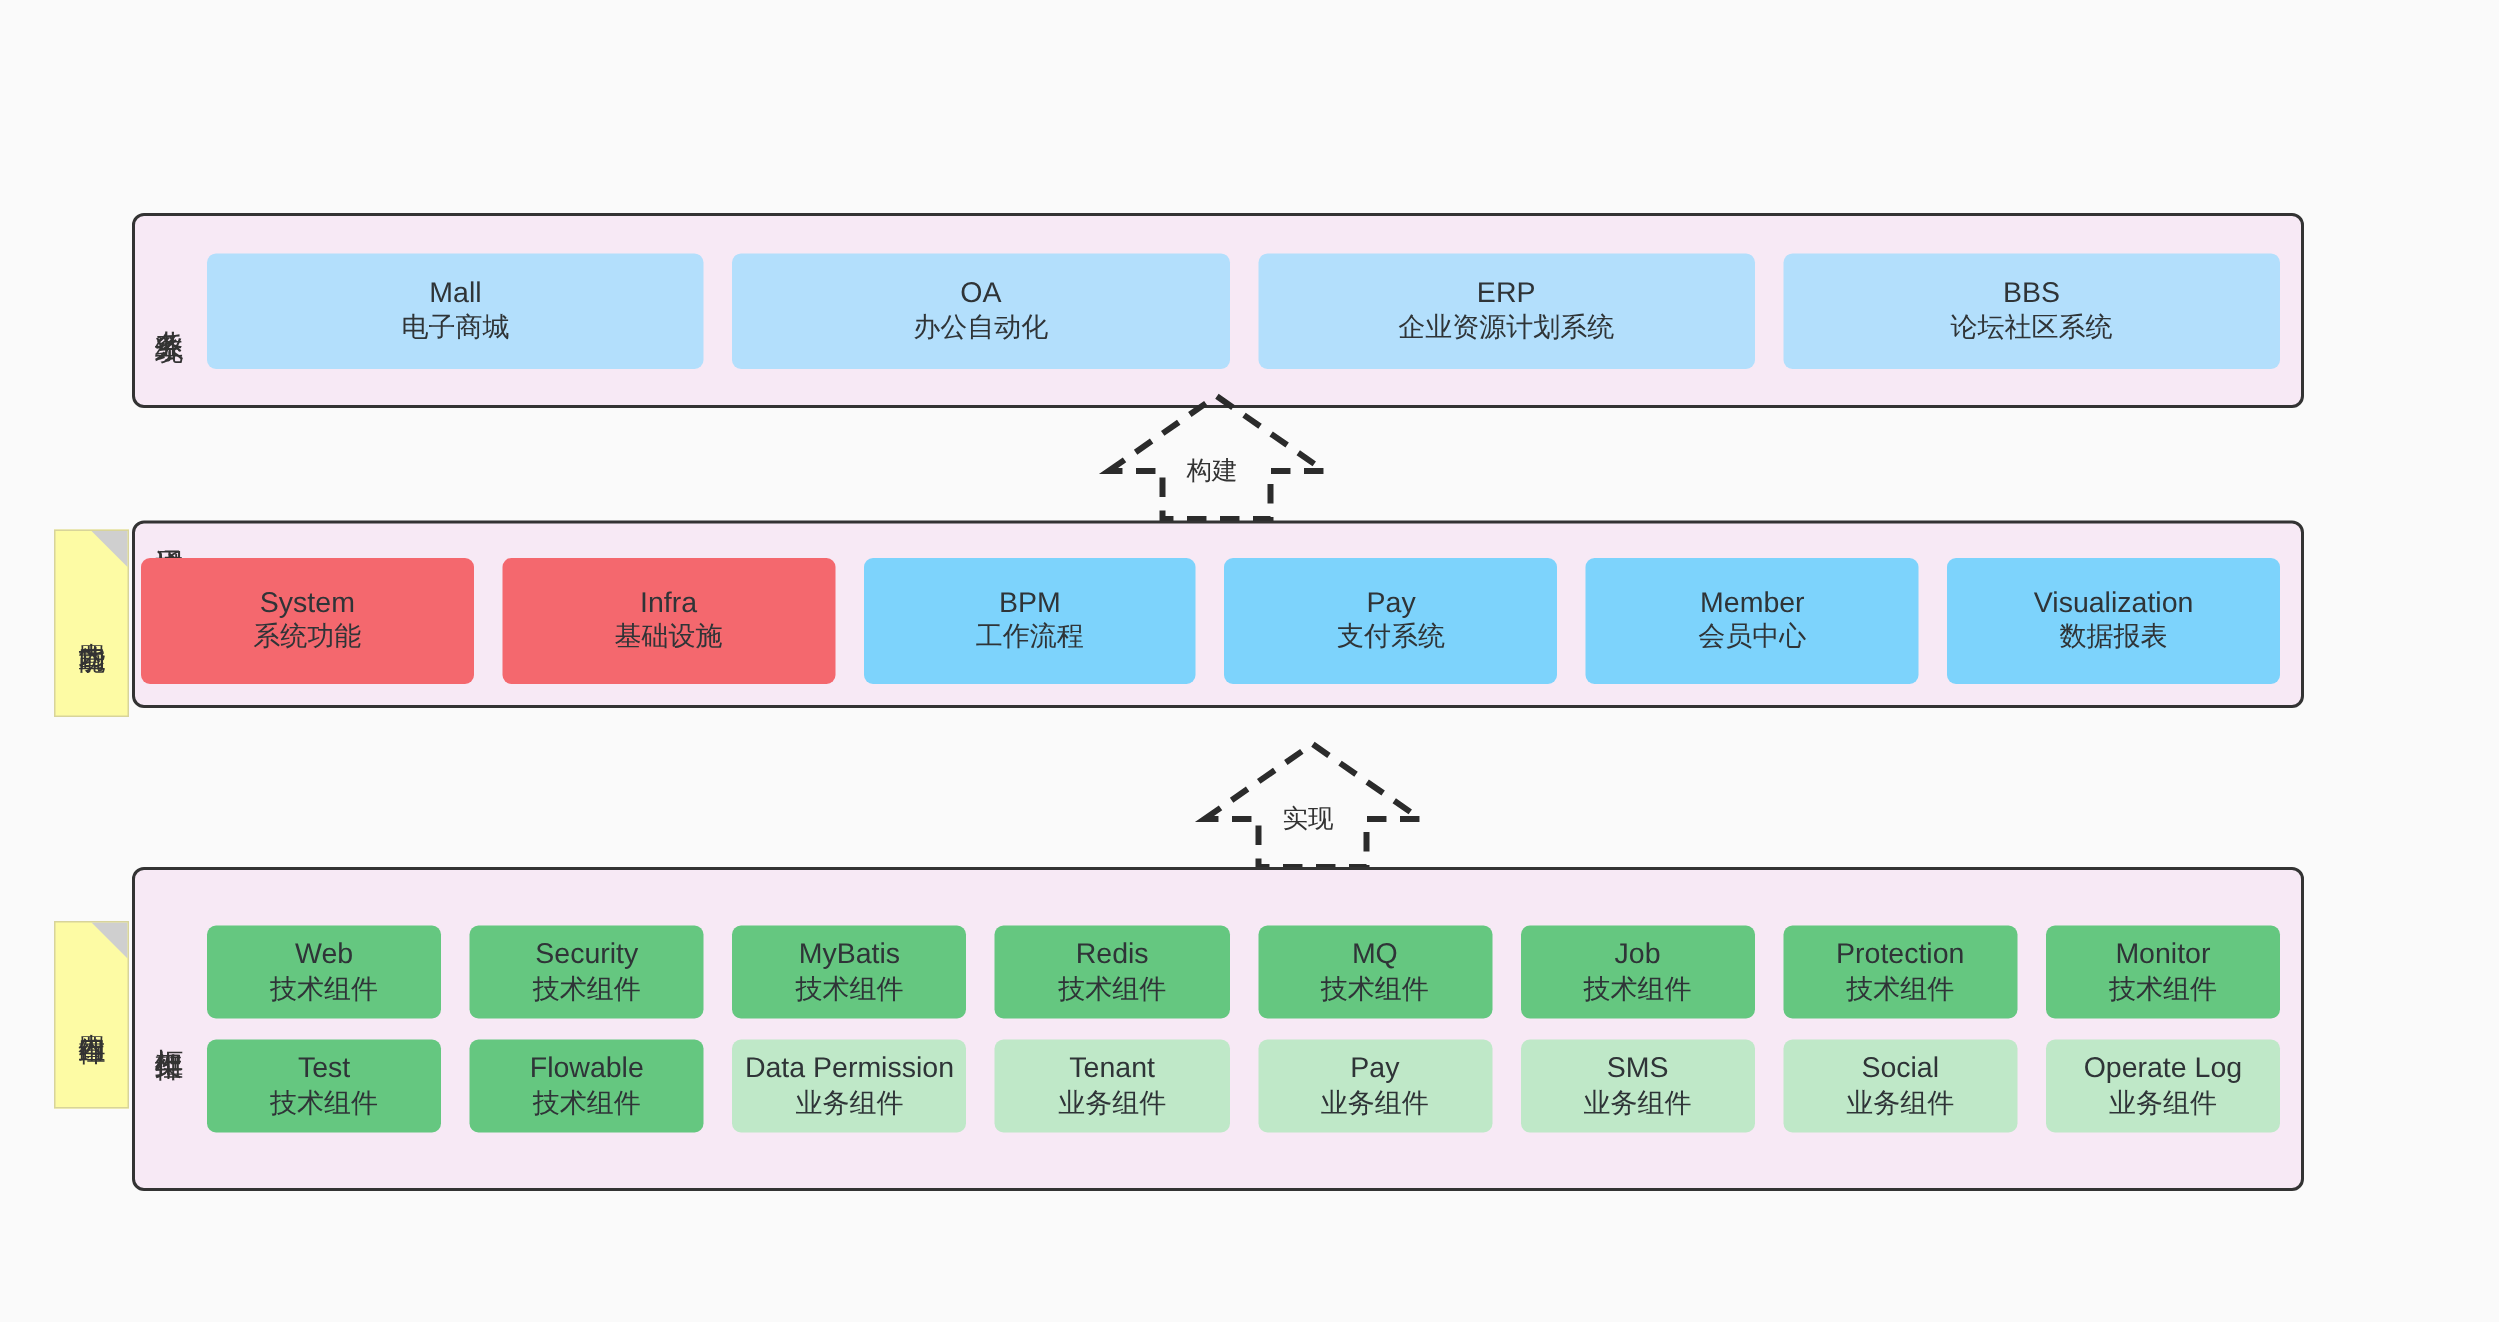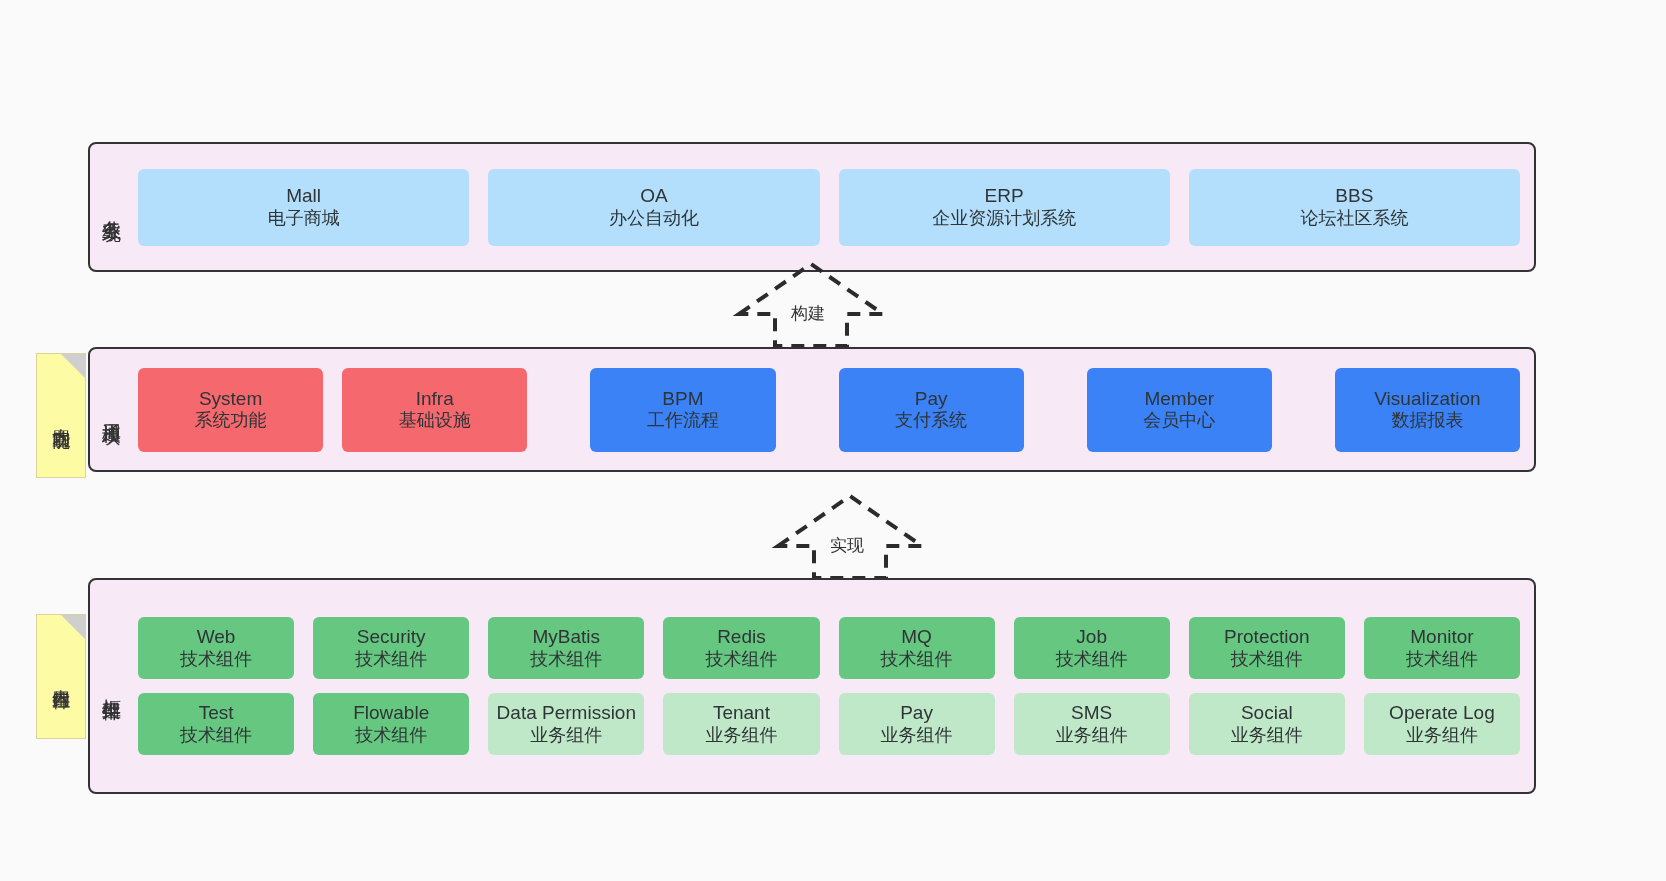--- a/index.html
+++ b/index.html
@@ -73,21 +73,21 @@
   }
   .box .t1 { font-size: 19px; }
   .box .t2 { font-size: 18px; }
 
   .h-biz { height: 77px; }
   .h-mod { height: 84px; }
   .h-comp { height: 62px; }
 
   .c-blue       { background: #b3dffc; }
   .c-red        { background: #f4686e; }
-  .c-pink       { background: #3b82f6; margin-left: 44px; }
+  .c-pink       { background: #7dd3fc; }
   .c-green      { background: #65c780; }
   .c-lightgreen { background: #bfe8c8; }
 
   
   .note {
     position: absolute;
     background: #fdfba4;
     border: 1px solid #d8d49a;
     display: flex;
     align-items: center;
@@ -152,21 +152,21 @@
       <path d="M 8 56 L 80 6 L 152 56 L 116 56 L 116 88 L 44 88 L 44 56 Z" fill="none" stroke="#2b2b2b" stroke-width="4" stroke-dasharray="13 9" stroke-linejoin="miter"></path>
     </svg>
     <span class="lbl" style="left:57px; top:44px;">构建</span>
   </div>
 
   <div class="note" style="left:36px; top:353px; width:50px; height:125px;">
     <span class="fold"></span>
     <span>内置功能</span>
   </div>
 
-  <div class="layer" style="left:88px; top:347px; width:1448px; height:125px;">
+  <div class="layer" style="left:88px; top:347px; width:1448px; height:125px;flex-direction:column;">
     <div class="layer-title">通用模块</div>
     <div class="layer-body">
       <div class="row">
         <div class="box h-mod c-red">
           <span class="t1">System</span>
           <span class="t2">系统功能</span>
         </div>
         <div class="box h-mod c-red">
           <span class="t1">Infra</span>
           <span class="t2">基础设施</span>
@@ -184,21 +184,21 @@
           <span class="t2">会员中心</span>
         </div>
         <div class="box h-mod c-pink">
           <span class="t1">Visualization</span>
           <span class="t2">数据报表</span>
         </div>
       </div>
     </div>
   </div>
 
-  <div class="arrow" style="left:770px; top:490px; width:160px; height:92px;">
+  <div class="arrow" style="left:795px; top:490px; width:160px; height:92px;">
     <svg width="160" height="92" viewBox="0 0 160 92">
       <path d="M 8 56 L 80 6 L 152 56 L 116 56 L 116 88 L 44 88 L 44 56 Z" fill="none" stroke="#2b2b2b" stroke-width="4" stroke-dasharray="13 9" stroke-linejoin="miter"></path>
     </svg>
     <span class="lbl" style="left:57px; top:44px;">实现</span>
   </div>
 
   <div class="note" style="left:36px; top:614px; width:50px; height:125px;">
     <span class="fold"></span>
     <span>内置组件</span>
   </div>

